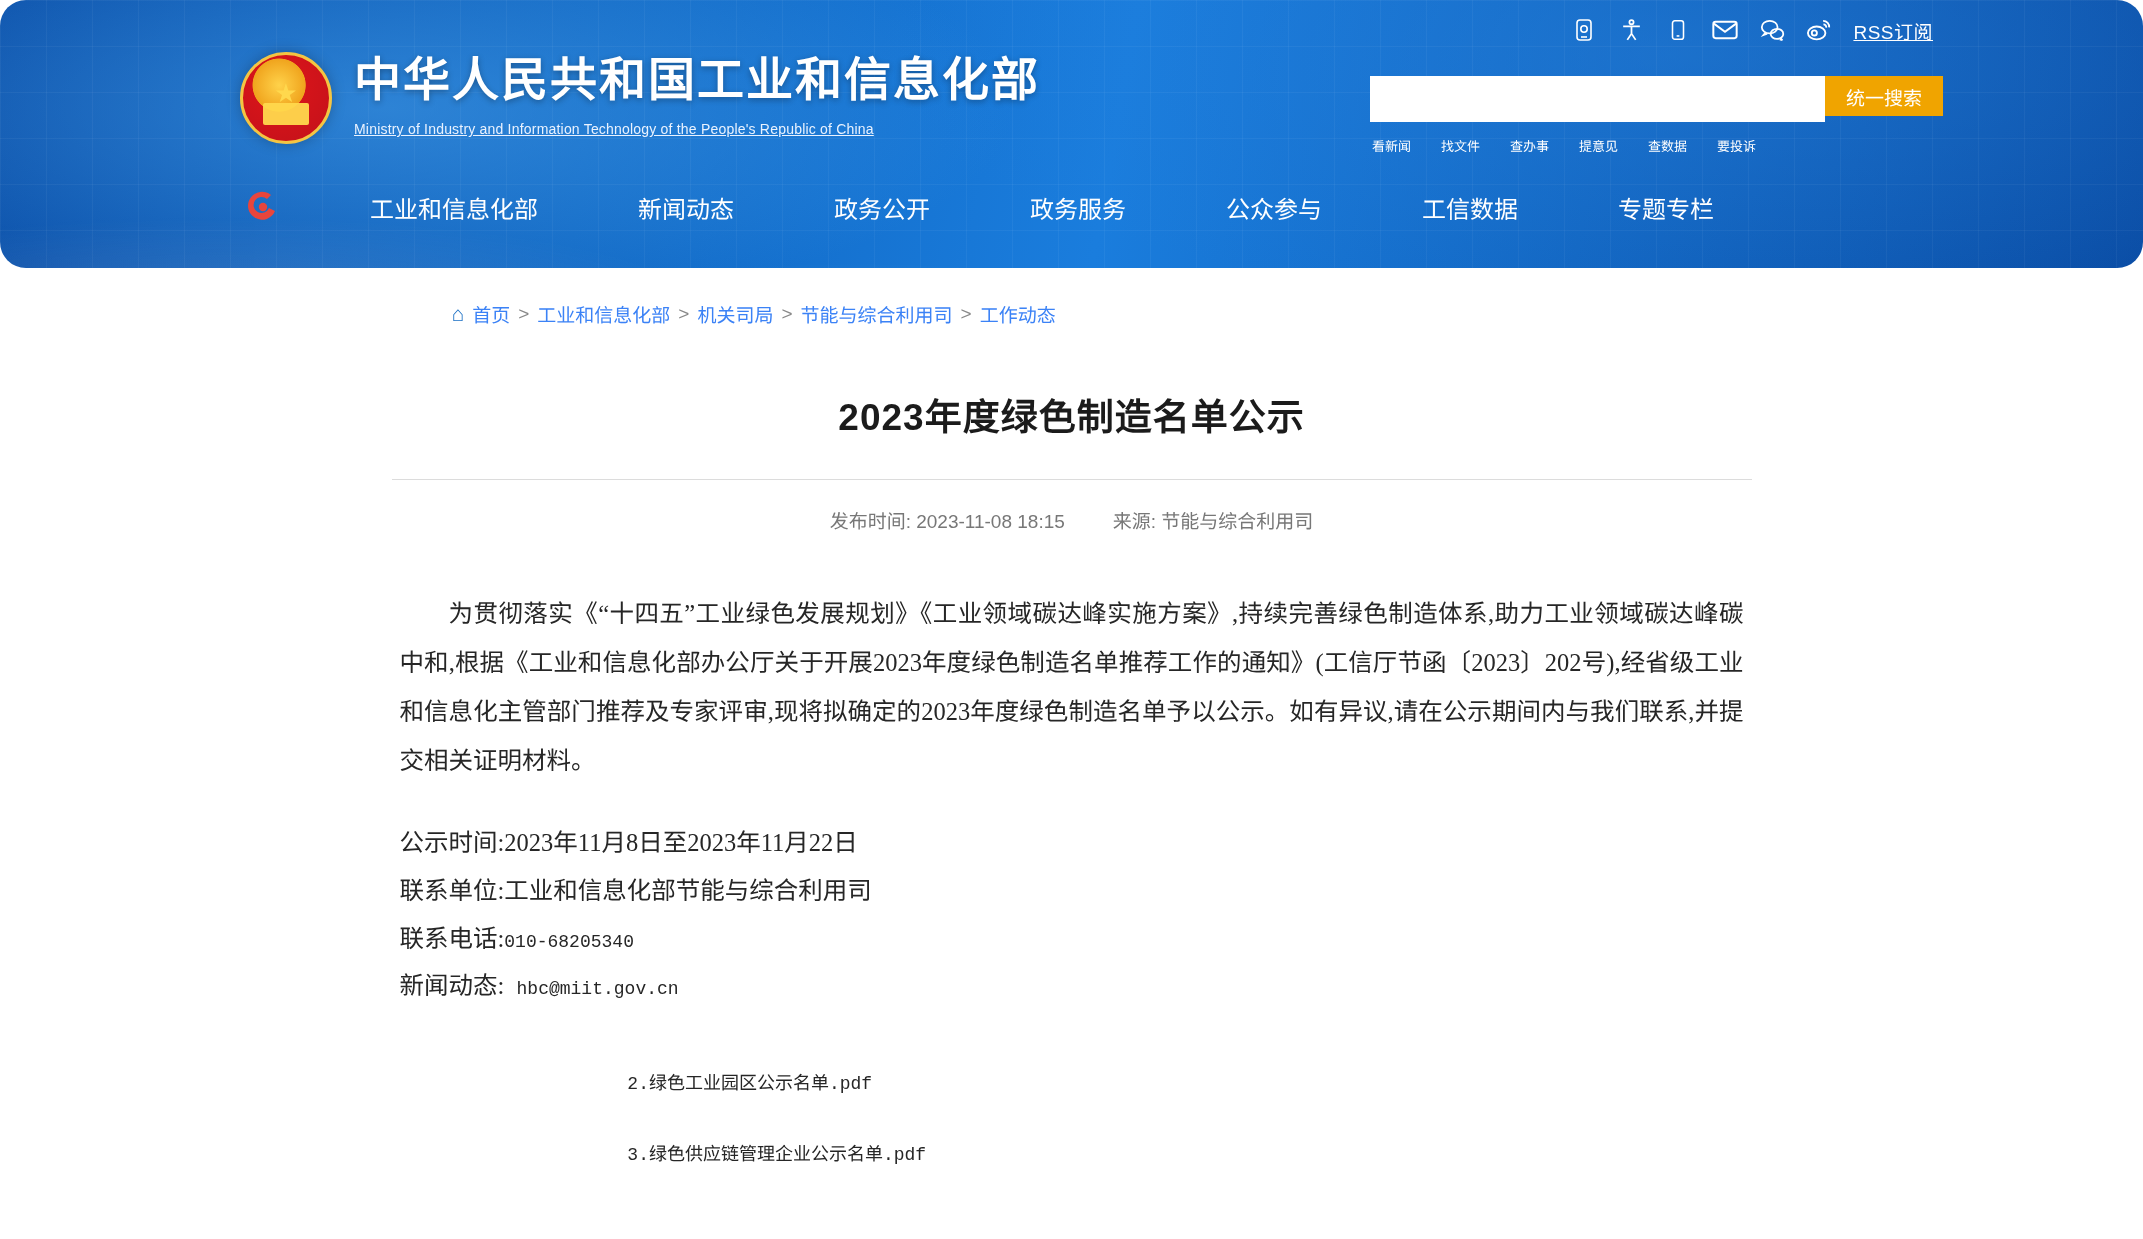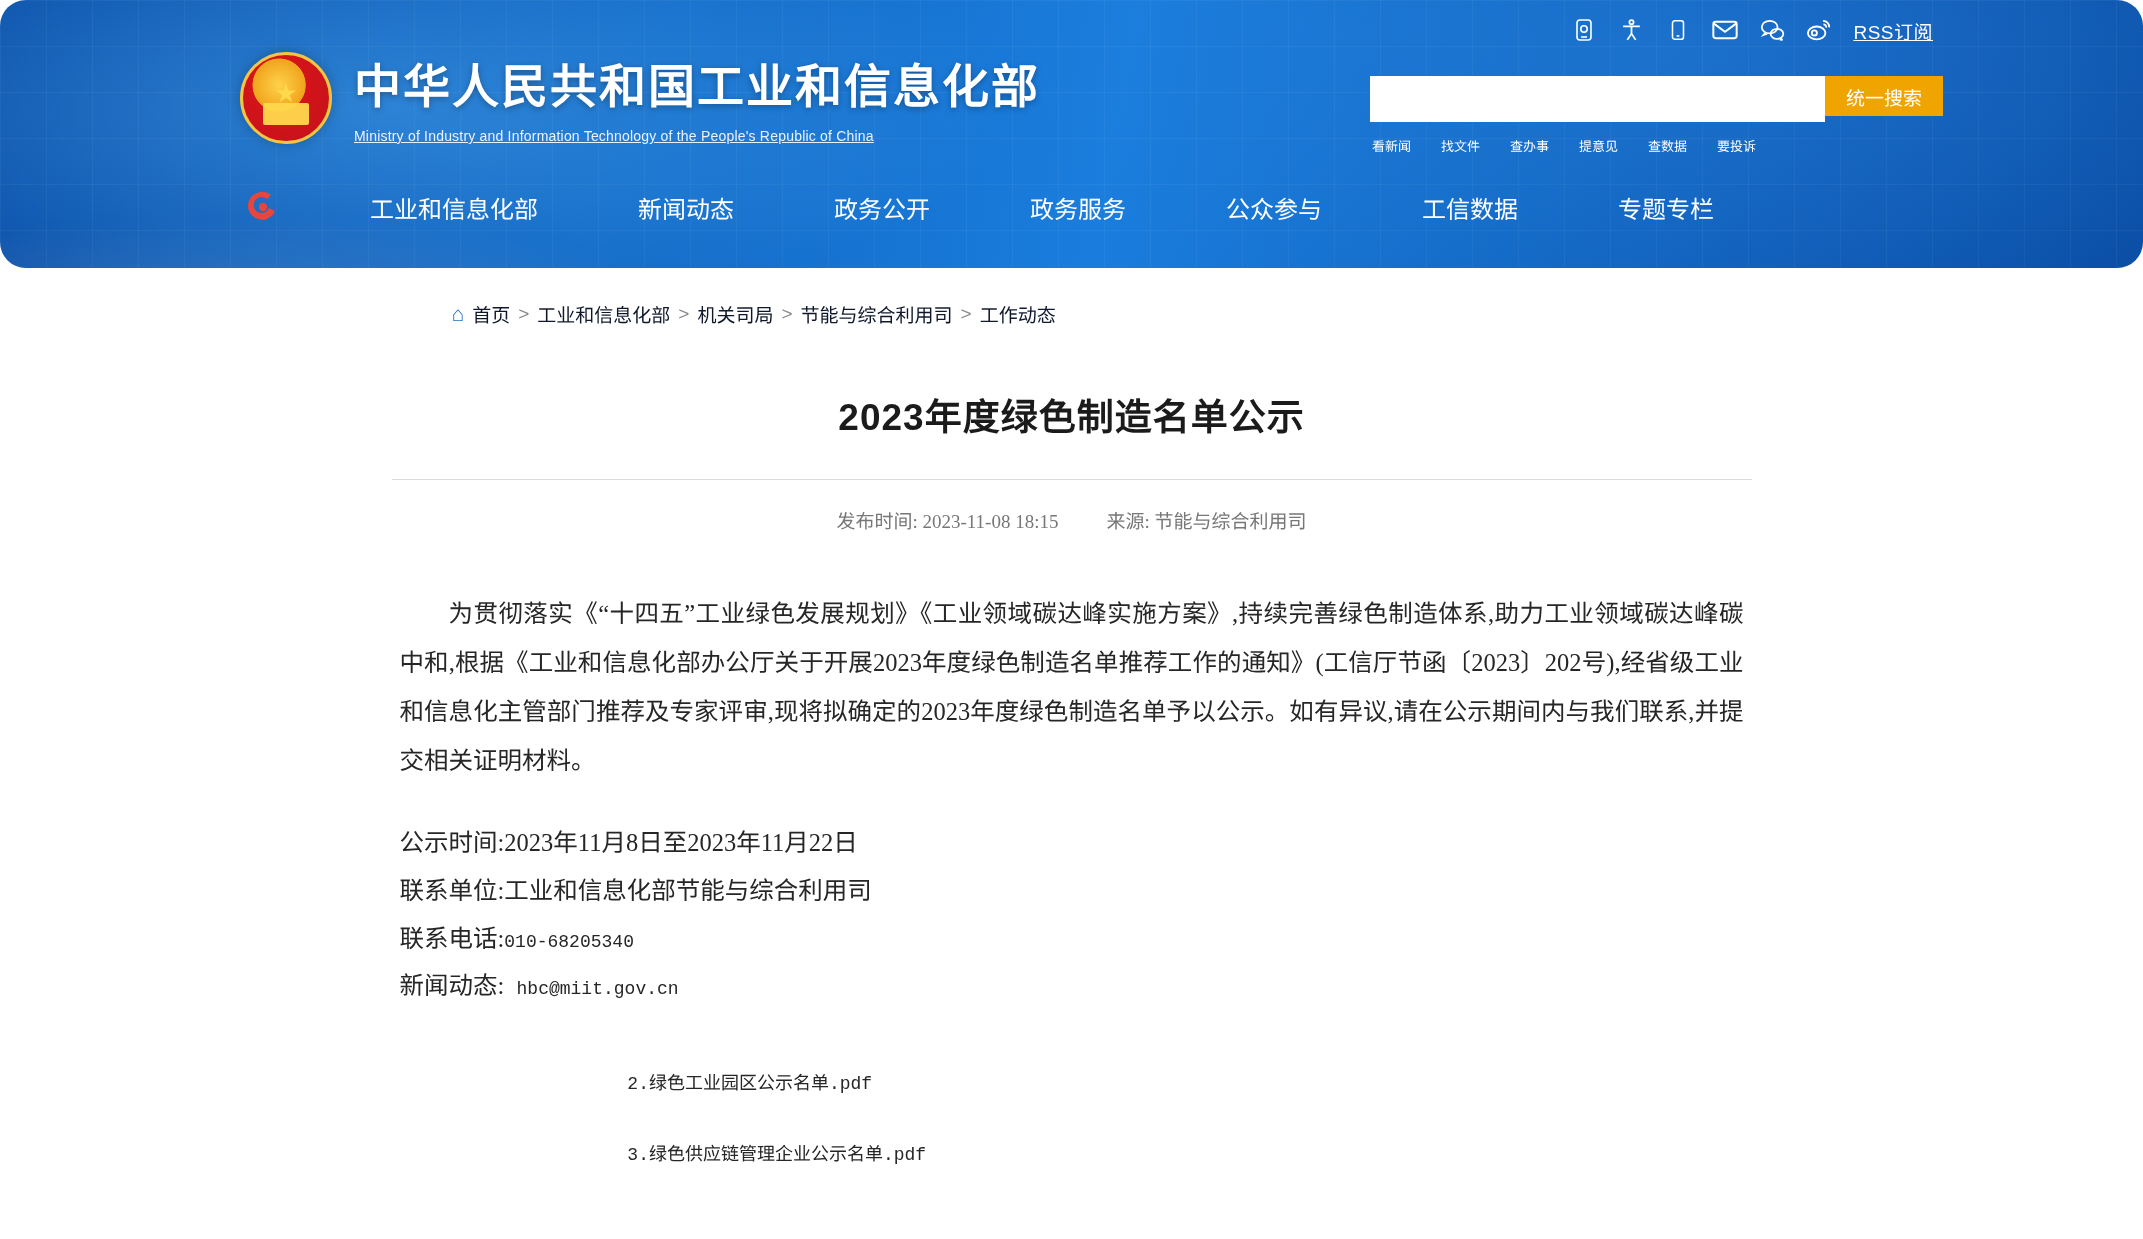--- a/index.html
+++ b/index.html
@@ -57,21 +57,21 @@
     color: #ffffff; font-size: 19px; letter-spacing: .5px;
     margin-left: 2px;
   }
 
   .hdr-main {
     position: relative;
     display: flex; align-items: flex-start;
     padding: 4px 200px 0 240px;
     justify-content: space-between;
   }
-  .brand { display: flex; align-items: flex-end; gap: 22px; }
+  .brand { display: flex; align-items: flex-start; gap: 22px; }
   .emblem {
     width: 92px; height: 92px; border-radius: 50%;
     background: radial-gradient(circle at 42% 35%, #ffd24a 0%, #f0a41d 35%, #d4141a 36%, #c2111a 100%);
     border: 3px solid #f4c542;
     position: relative;
     box-shadow: 0 0 14px rgba(0,0,0,.25);
     flex: 0 0 auto;
   }
   .emblem::after {
     content: "★";
@@ -159,21 +159,21 @@
     border-bottom: 0;
     padding: 32px 0 0 0;
   }
   .crumb {
     width: 1360px; margin: 0 auto;
     display: flex; align-items: center; gap: 8px;
     font-size: 19px; color: #555;
     padding-left: 60px;
   }
   .crumb .home-icon { color: #1a6fc4; font-size: 21px; line-height: 1; }
-  .crumb a { color: #0f172a; text-decoration: none; }
+  .crumb a { color: #3b82f6; text-decoration: none; }
   .crumb .sep { color: #888; }
 
   
   .article {
     width: 1360px;
     margin: 0 auto;
     padding: 50px 0 60px 0;
   }
   .art-title {
     text-align: center;
@@ -185,21 +185,20 @@
     font-family: "Liberation Sans", "DejaVu Sans", sans-serif;
   }
   .art-divider {
     border: 0; border-top: 1px solid #dcdcdc;
     margin: 0 0 26px 0;
   }
   .art-meta {
     display: flex; justify-content: center; gap: 48px;
     font-size: 19px; color: #777;
     margin-bottom: 56px;
-    font-family: Liberation Serif, serif;
   }
   .art-body {
     font-family: "Liberation Serif", "DejaVu Serif", serif;
     font-size: 24.5px;
     line-height: 2.0;
     color: #262626;
     padding: 0 8px;
   }
   .art-body p { margin: 0 0 22px 0; }
   .p-indent { text-indent: 2em; text-align: justify; }

